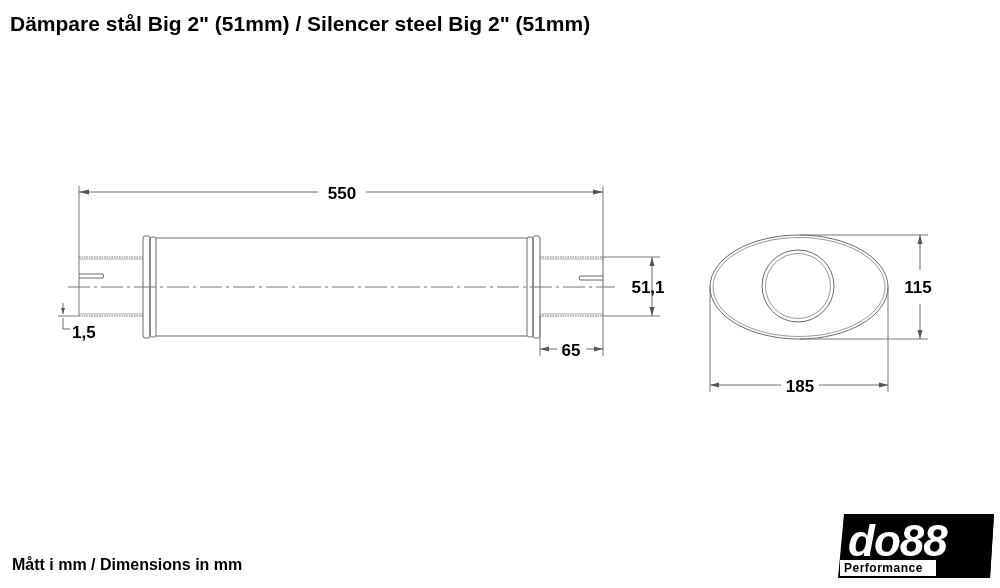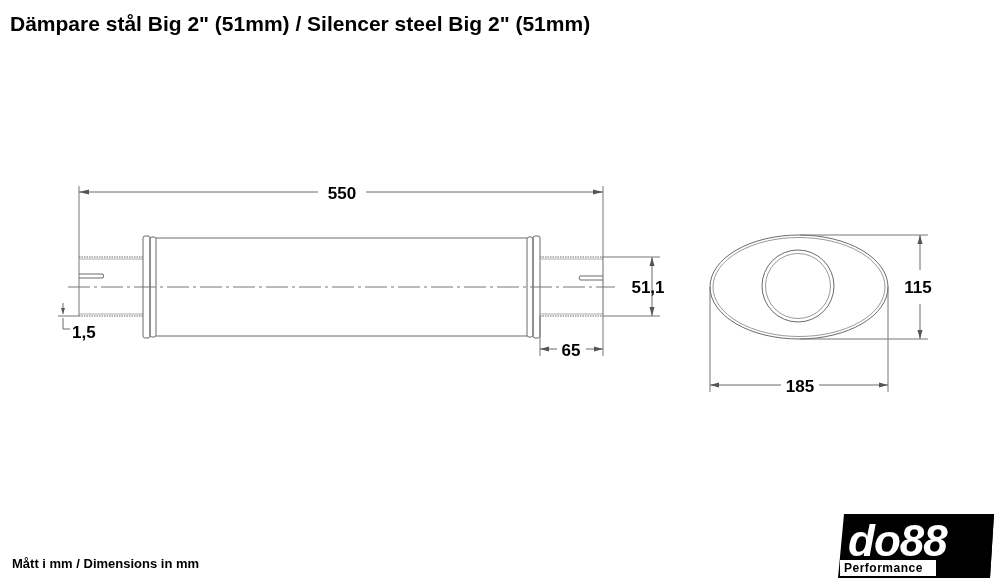--- a/index.html
+++ b/index.html
@@ -4,21 +4,21 @@
   <style>
     html, body { margin: 0; padding: 0; }
     body {
       width: 1000px; height: 588px; background: #ffffff; position: relative; overflow: hidden;
       font-family: "Liberation Sans", sans-serif; color: #000;
     }
     .title {
       position: absolute; left: 10px; top: 12px; font-size: 21px; font-weight: bold; white-space: nowrap;
     }
     .footer-note {
-      position: absolute; left: 12px; top: 556px; font-size: 13px; font-weight: bold; white-space: nowrap;
+      position: absolute; left: 12px; top: 556px; font-size: 16px; font-weight: bold; white-space: nowrap;
     }
     svg.drawing { position: absolute; left: 0; top: 0; }
     .dim-text { font-family: "Liberation Sans", sans-serif; font-weight: bold; font-size: 17px; fill: #000; }
     .logo {
       position: absolute; left: 838px; top: 514px; width: 156px; height: 64px;
     }
   </style>
 </head>
 <body>
 

